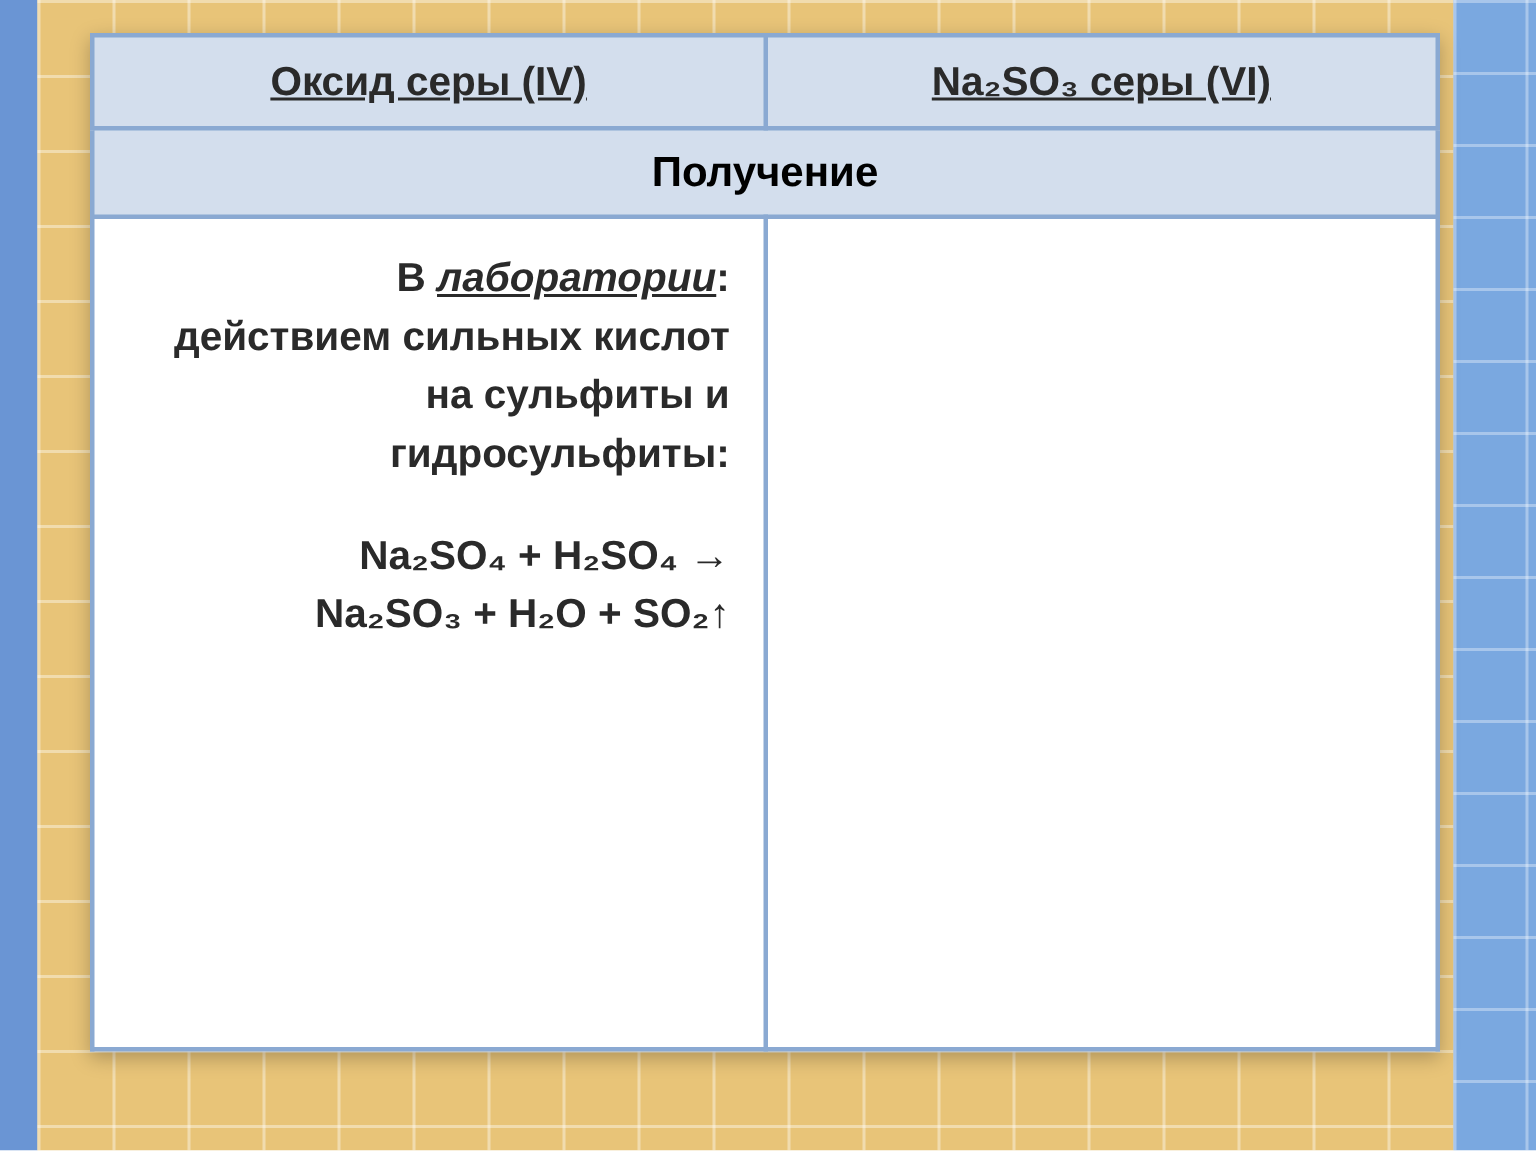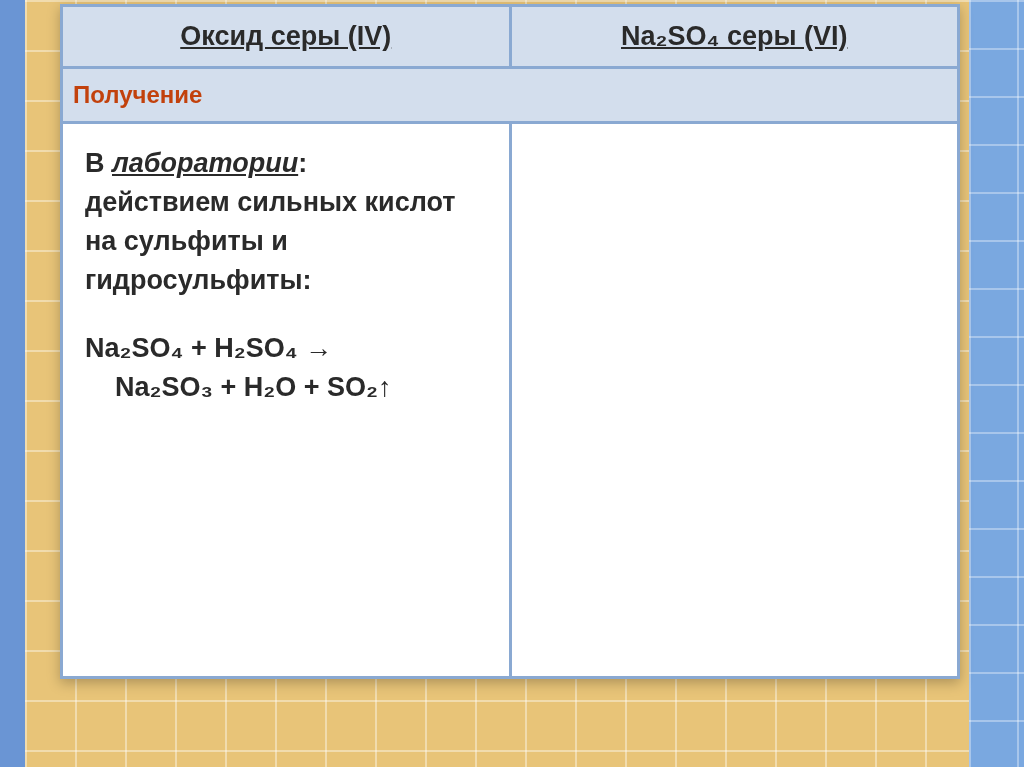--- a/index.html
+++ b/index.html
@@ -46,55 +46,56 @@
       height: 100%;
       background-color: #7aa8e0;
       background-image: 
         linear-gradient(rgba(255,255,255,0.35) 2px, transparent 2px),
         linear-gradient(90deg, rgba(255,255,255,0.35) 2px, transparent 2px);
       background-size: 48px 48px;
     }
     
     .table-container {
       position: absolute;
-      top: 4px;
+      top: 22px;
       left: 60px;
       width: 900px;
       background: #ffffff;
       box-shadow: 0 4px 12px rgba(0,0,0,0.25);
     }
     
     table {
       width: 100%;
       border-collapse: collapse;
     }
     
     td, th {
       border: 3px solid #8aa9d2;
       padding: 0;
+      text-align: right;
     }
     
     .header-cell {
       background: #d3deed;
       text-align: center;
       padding: 14px 10px;
       font-size: 27px;
       font-weight: bold;
       color: #2a2a2a;
       text-decoration: underline;
       width: 50%;
     }
     
     .subheader-cell {
       background: #d3deed;
-      text-align: left;
+      text-align: center;
       padding: 12px 10px;
-      font-size: 24px;
+      font-size: 28px;
       font-weight: bold;
-      color: #c2410c;
+      color: #000000;
     }
     
     .content-cell {
       background: #ffffff;
       vertical-align: top;
       padding: 20px 22px;
       font-size: 27px;
       font-weight: bold;
       color: #2a2a2a;
       line-height: 1.45;
@@ -121,21 +122,21 @@
   <div class="bg-left"></div>
   <div class="bg-middle"></div>
   <div class="bg-right"></div>
 </div>
 
 <div class="table-container">
   <table>
     <tbody>
         <tr>
       <th class="header-cell">Оксид серы (IV)</th>
-      <th class="header-cell">Na₂SO₄ серы (VI)</th>
+      <th class="header-cell">Na₂SO₃ серы (VI)</th>
     </tr>
     <tr>
       <td class="subheader-cell" colspan="2">Получение</td>
     </tr>
     <tr>
       <td class="content-cell">
         <div>
           <span>В </span><span class="lab-label">лаборатории</span><span>:</span>
         </div>
         <div>действием сильных кислот на сульфиты и гидросульфиты:</div>

